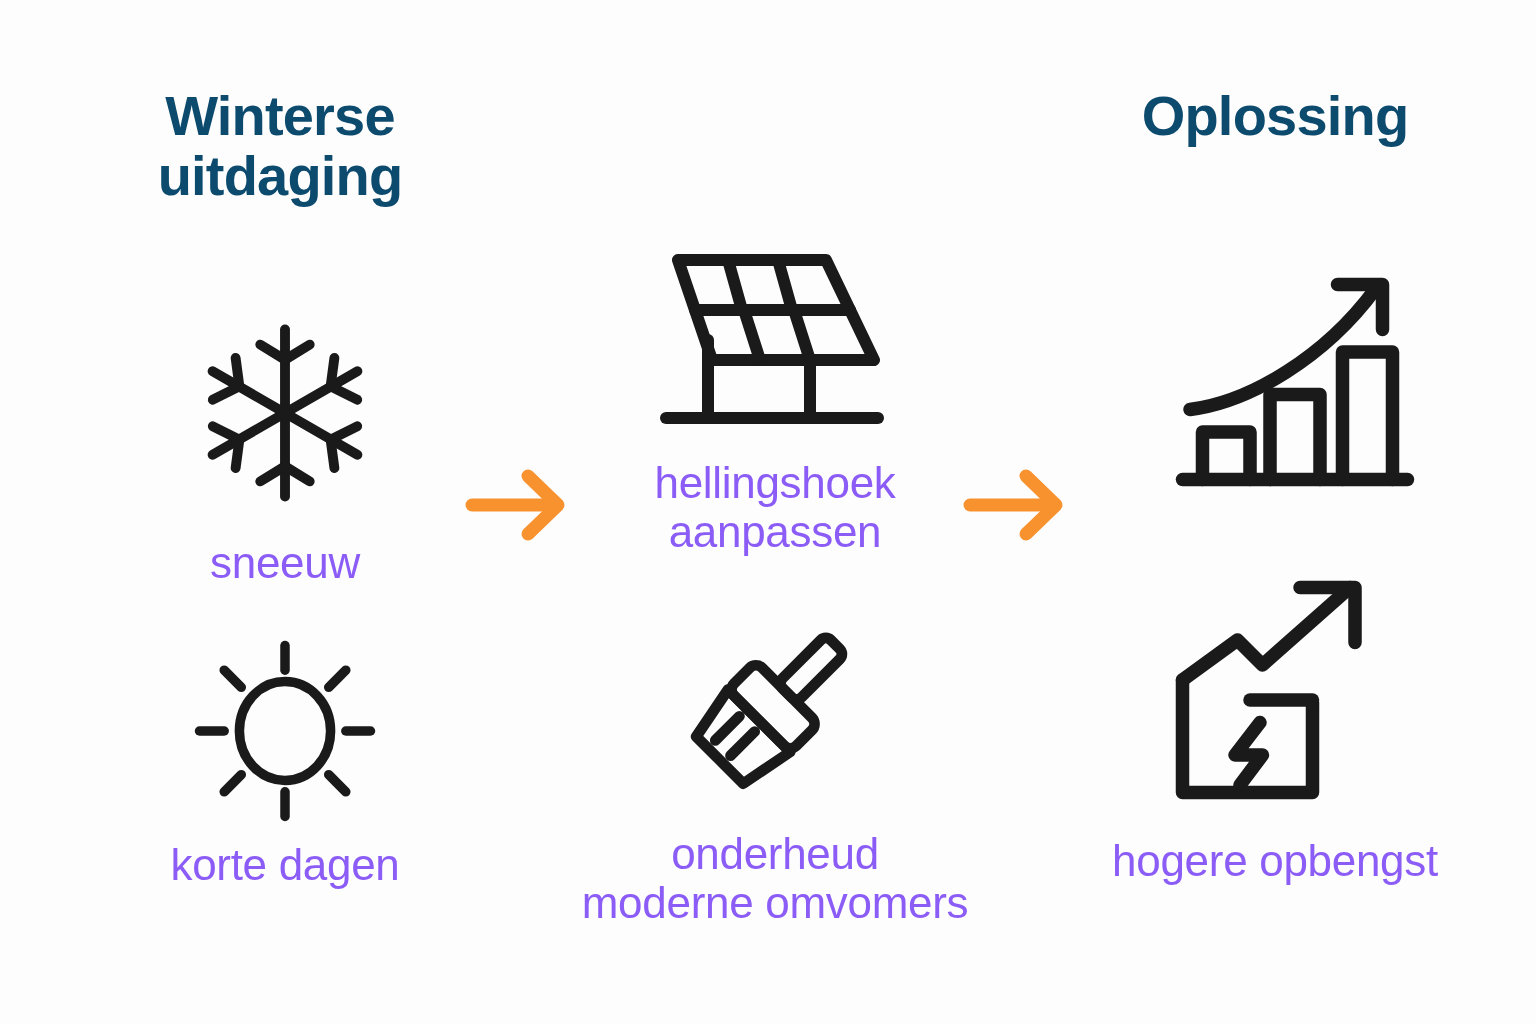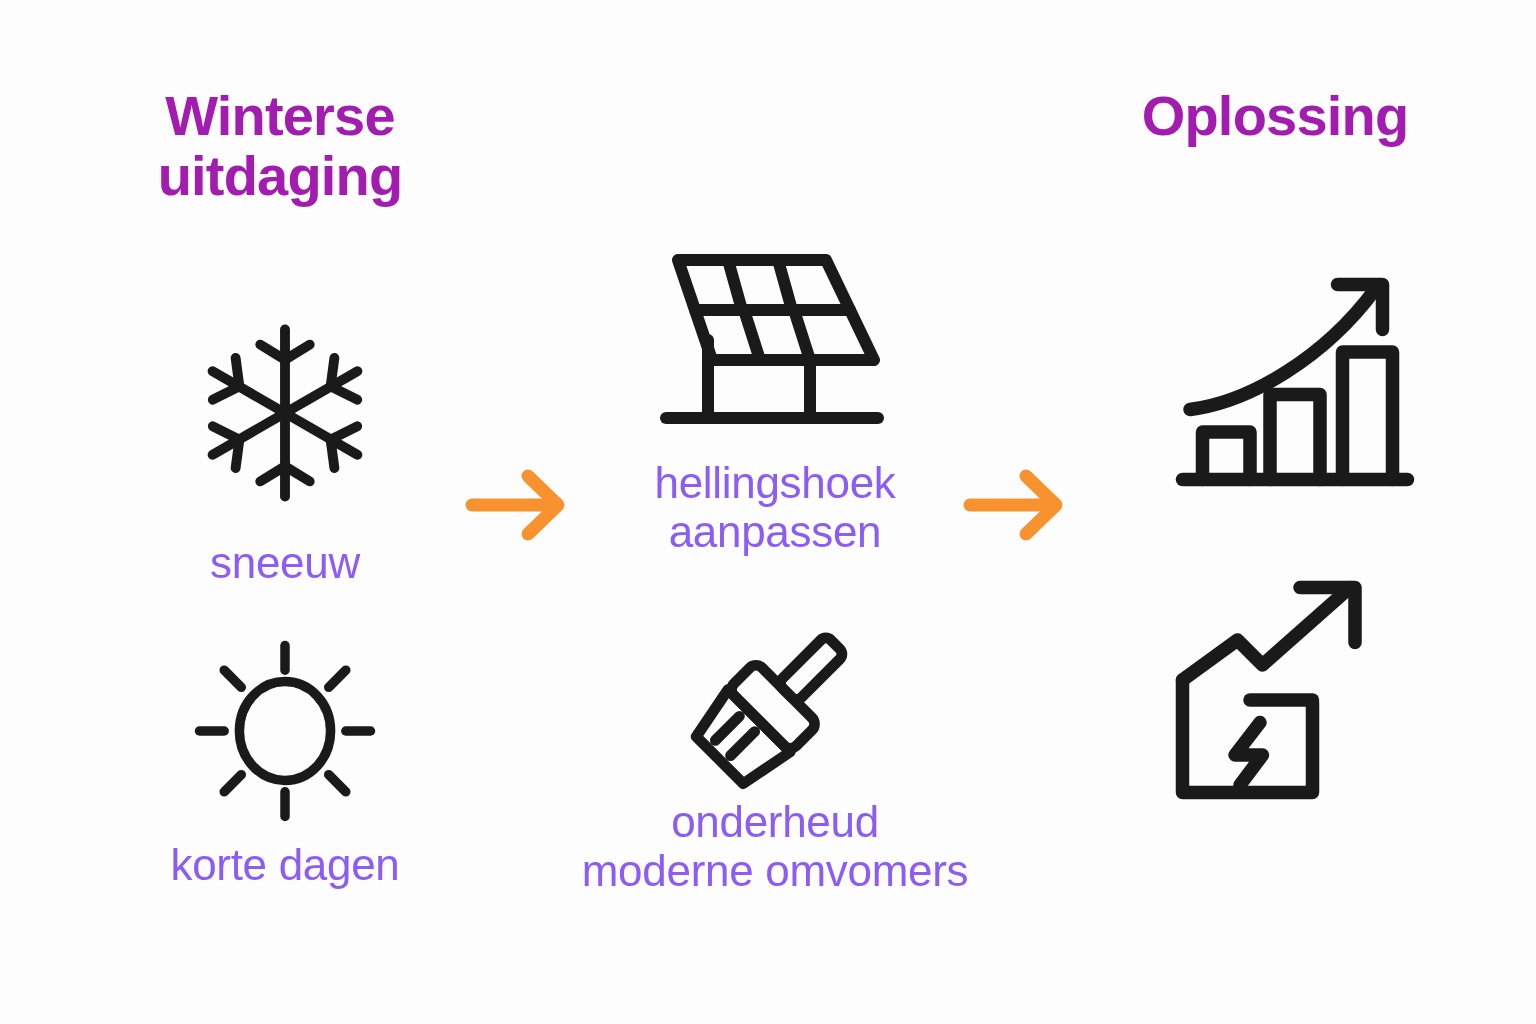--- a/index.html
+++ b/index.html
@@ -36,21 +36,21 @@
   .col-solution  { left: 500px;  width: 540px; }
   .col-result    { left: 1040px; width: 470px; }
 
   
   .heading {
     font-weight: bold;
     font-size: 56px;
     line-height: 1.08;
     letter-spacing: -0.8px;
     text-align: center;
-    color: #a21caf;
+    color: #0c4a6e;
     white-space: pre-line;
   }
   .heading-challenge { margin-top: 86px; }
   .heading-solution  { margin-top: 86px; }
   .heading-result    { margin-top: 86px; }
 
   
   .block {
     position: absolute;
     display: flex;
@@ -73,21 +73,21 @@
   
   .block-snow      { left: 105px; top: 318px;  width: 360px; }
   .block-snow .caption      { margin-top: 30px; }
   .block-shortdays { left: 85px;  top: 636px;  width: 400px; }
   .block-shortdays .caption { margin-top: 14px; }
 
   
   .block-tilt      { left: 560px; top: 236px;  width: 430px; }
   .block-tilt .caption      { margin-top: 22px; }
   .block-maint     { left: 520px; top: 612px;  width: 510px; }
-  .block-maint .caption     { margin-top: 0; }
+  .block-maint .caption     { margin-top: 32px; }
 
   
   .block-growth    { left: 1110px; top: 252px; width: 370px; }
   .block-growth .caption    { margin-top: 10px; }
   .block-yield     { left: 1050px; top: 570px; width: 450px; }
   .block-yield .caption     { margin-top: 16px; }
 
   
   .arrow {
     position: absolute;
@@ -244,15 +244,16 @@
         <path d="M15 44 L15 89 L67 89 L67 53"></path>
 
         <path d="M42 52 L67 52"></path>
 
         <path d="M15 44 L37 28 L47 38 L82 7"></path>
         <polyline points="62,7 84,7 84,29"></polyline>
 
         <path d="M46 61 L36 74 L47 74 L38 86"></path>
       </svg>
     </span>
+    <div class="caption">hogere opbengst</div>
   </div>
 
 </div>
 
 </body></html>

